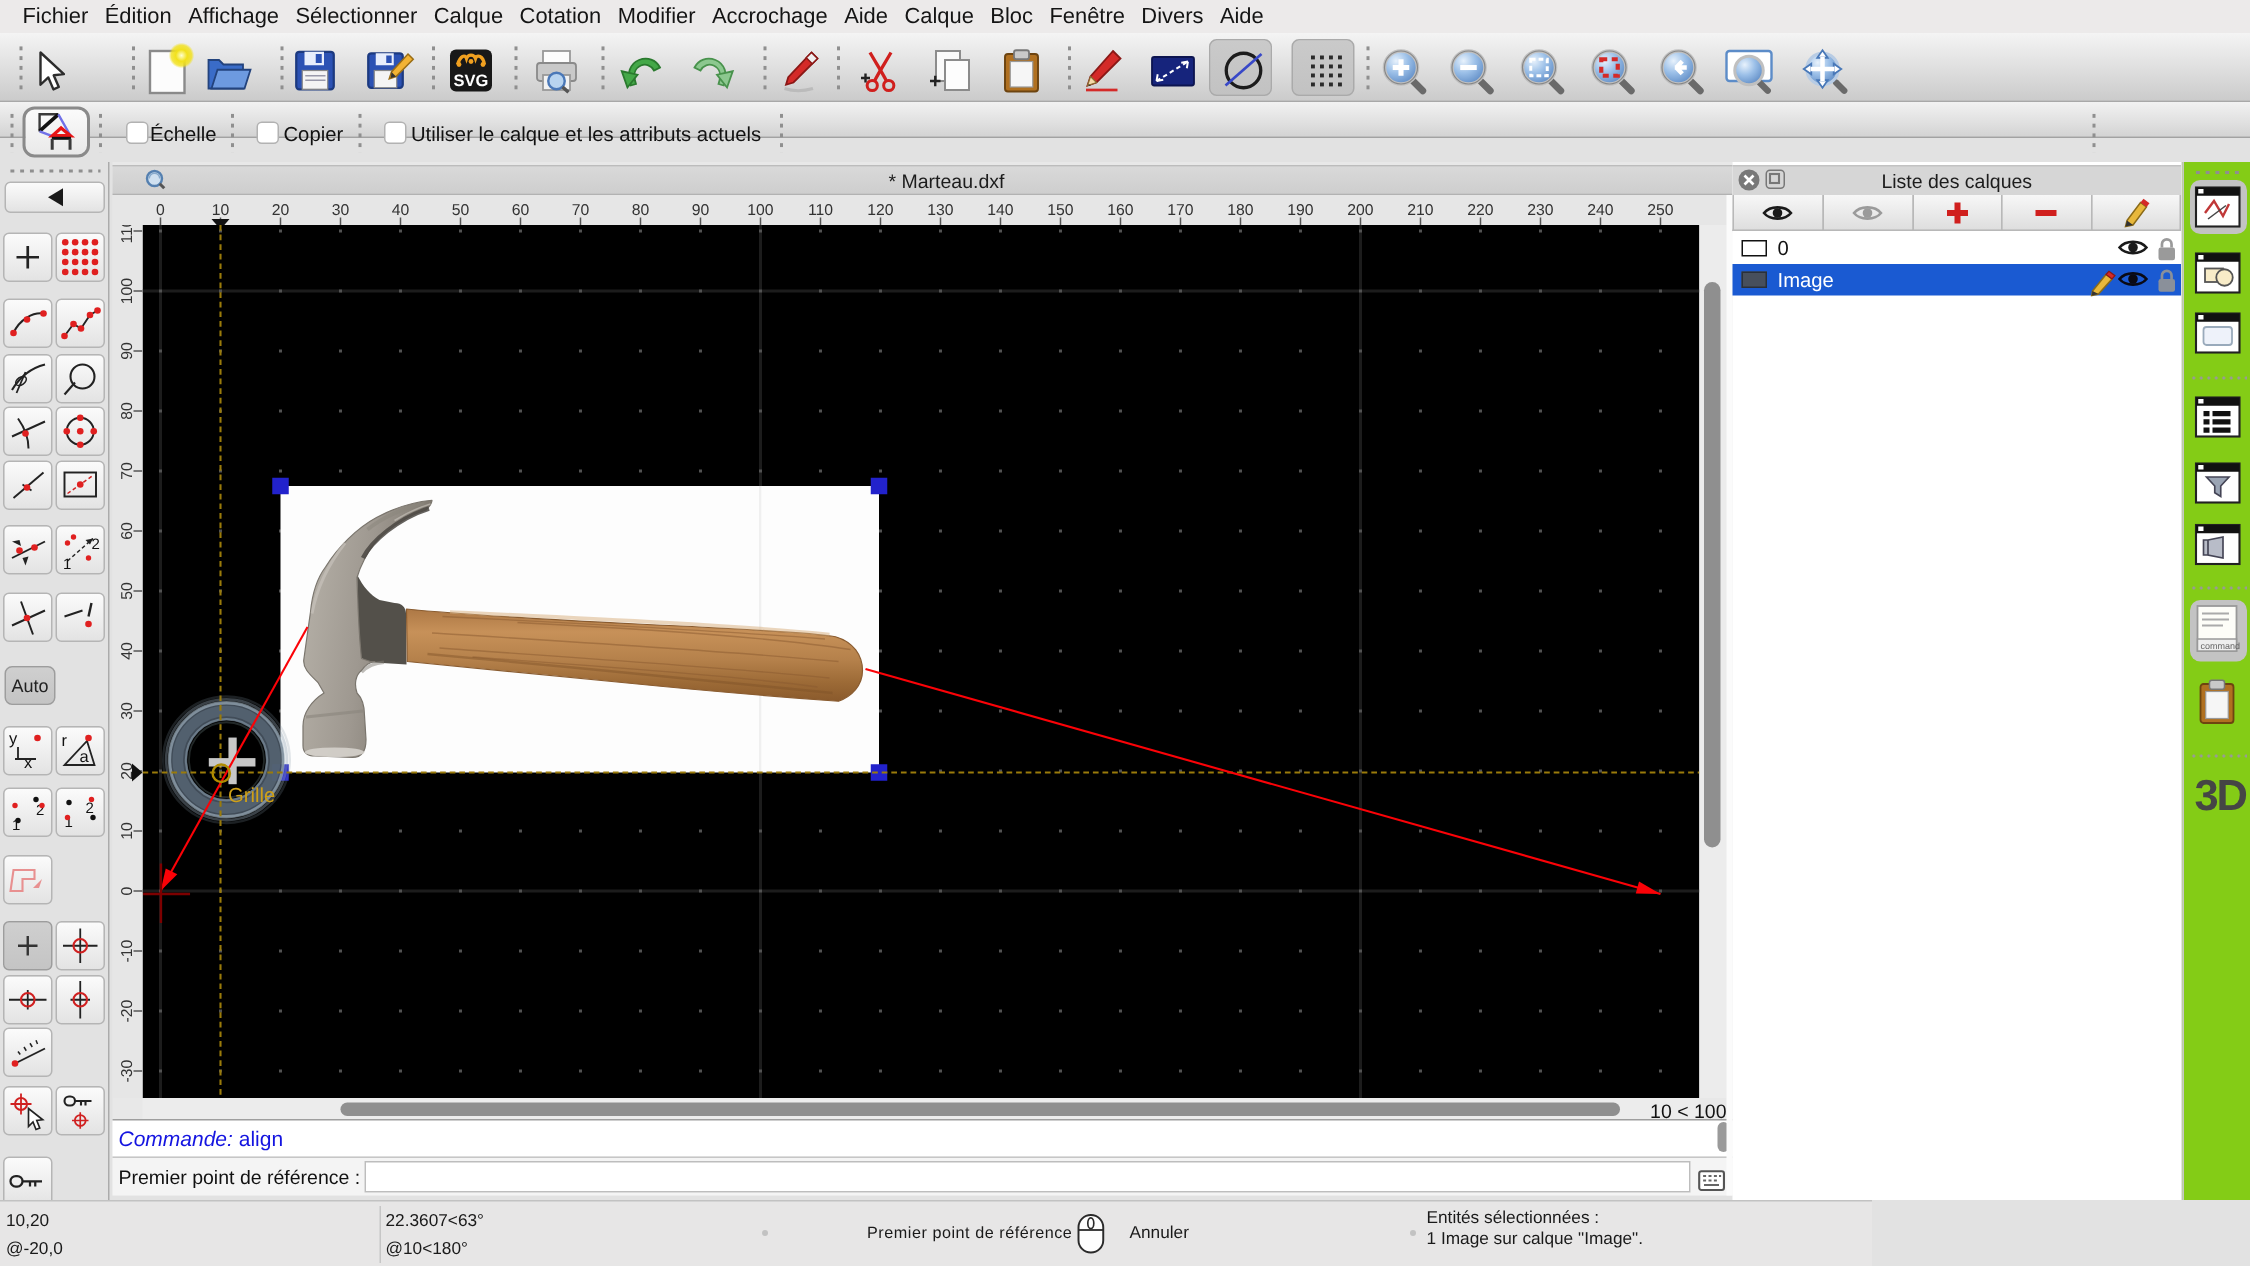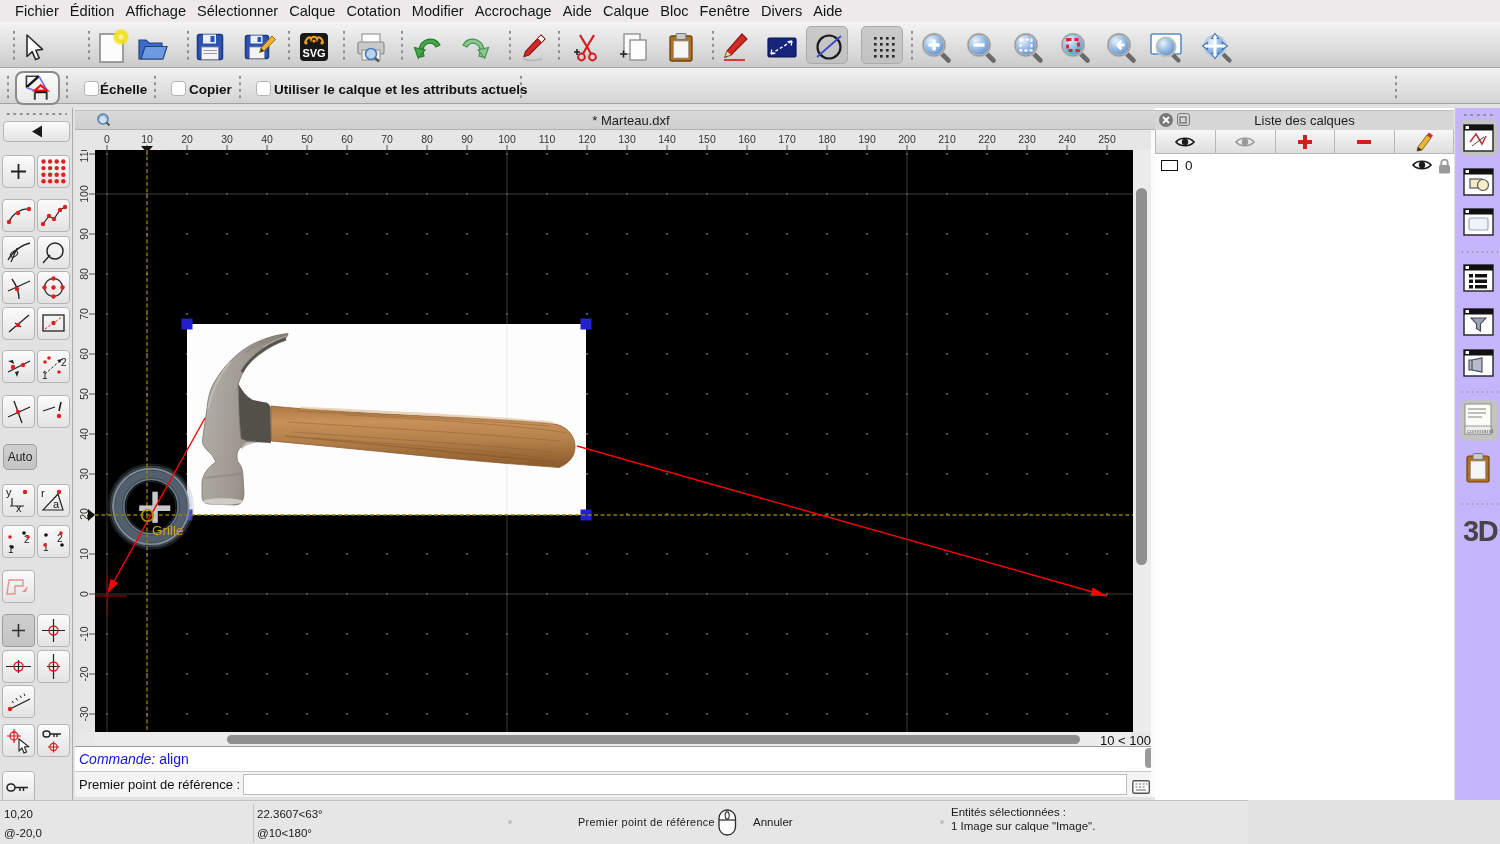--- a/index.html
+++ b/index.html
@@ -5,23 +5,23 @@
 * { margin:0; padding:0; box-sizing:border-box; }
 html,body { width:1500px; height:844px; overflow:hidden; font-family:"Liberation Sans",sans-serif; }
 body { position:relative; background:#e2e2e2; }
 .abs { position:absolute; }
 #menubar { left:0; top:0; width:1500px; height:22px; background:#eceaea; color:#141414;
   font-size:14.6px; line-height:22px; white-space:nowrap; }
 #menubar span { padding:0 5.5px; }
 #menubar span:first-child { margin-left:9.5px; }
 #tb1 { left:0; top:22px; width:1500px; height:46px;
   background:linear-gradient(#f4f4f4,#e2e2e2 45%,#cbcbcb); border-bottom:1px solid #a8a8a8; }
-#tb2 { left:0; top:68px; width:1500px; height:36px;
+#tb2 { left:0; top:68px; width:1500px; height:24px;
   background:linear-gradient(#f2f2f2,#e0e0e0 60%,#d3d3d3); border-bottom:1px solid #a2a2a2;
-  font-size:13px; color:#1a1a1a;font-weight:bold; }
+  font-size:13px; color:#1a1a1a; }
 .vsep { position:absolute; width:2px;
   background-image:radial-gradient(circle,#8f8f8f 36%,transparent 42%);
   background-size:2px 6.5px; background-repeat:repeat-y; }
 .icon { position:absolute; }
 .press { position:absolute; background:linear-gradient(#cacaca,#c2c2c2); border:1px solid #aaa; border-radius:5px; }
 .chk { position:absolute; width:15px; height:15px; background:#fff; border:1px solid #b2b2b2; border-radius:3.5px; top:13px; }
 .cbl { position:absolute; top:14px; font-size:13.5px; color:#111; }
 #leftpal { left:0; top:108px; width:73px; height:692px; background:#e2e2e2; border-right:1px solid #ababab; }
 .pbtn { position:absolute; width:33px; height:33px; border:1px solid #b5b5b5; border-radius:4px;
   background:linear-gradient(#fbfbfb,#e3e3e3); }
@@ -44,21 +44,21 @@
   font-size:13px; line-height:26px; color:#111; padding-left:4px; }
 #cmdinput { position:absolute; left:168px; top:2px; width:884px; height:21px; background:#fff; border:1px solid #bdbdbd; }
 #lpanel { left:1155px; top:108px; width:299px; height:692px; background:#fff; }
 #lptitle { left:0; top:2px; width:299px; height:20px; background:#d6d6d6; border-top:1px solid #c2c2c2;
   font-size:13px; color:#1c1c1c; text-align:center; line-height:19px; }
 #lptools { left:0; top:22px; width:299px; height:24px; background:linear-gradient(#f4f4f4,#dadada);
   border-bottom:1px solid #bbb; }
 .lpb { position:absolute; top:0; width:60px; height:24px; border:1px solid #b8b8b8; border-top:none;
   background:linear-gradient(#f7f7f7,#dedede); }
 .lrow { position:absolute; left:0; width:299px; height:21px; font-size:13.5px; line-height:21px; }
-#dock { left:1455px; top:108px; width:45px; height:692px; background:#c4b5fd; border-left:1px solid #c6c6c6; }
+#dock { left:1455px; top:108px; width:45px; height:692px; background:#84cc16; border-left:1px solid #c6c6c6; }
 .dbtn { position:absolute; left:4px; width:38px; height:36px; }
 .dbtn.on { background:#c3c3c3; border-radius:7px; }
 #statusbar { left:0; top:800px; width:1248px; height:44px; background:#e7e6e6; border-top:1px solid #c2c2c2;
   font-size:11.5px; color:#1a1a1a; }
 .st { position:absolute; white-space:pre; }
 </style>
 </head>
 <body>
 <div id="menubar" class="abs"><span>Fichier</span><span>Édition</span><span>Affichage</span><span>Sélectionner</span><span>Calque</span><span>Cotation</span><span>Modifier</span><span>Accrochage</span><span>Aide</span><span>Calque</span><span>Bloc</span><span>Fenêtre</span><span>Divers</span><span>Aide</span></div>
 <div id="tb1" class="abs">
@@ -697,20 +697,37 @@
       <span class="abs" style="left:30px">0</span>
       <span class="abs" style="left:256px;top:2px"><svg width="22" height="16" style="overflow:visible">
           <path d="M2,8 C6,3 16,3 20,8 C16,13 6,13 2,8 Z" fill="none" stroke="#1a1a1a" stroke-width="1.7"></path>
           <circle cx="11" cy="8" r="3.2" fill="#1a1a1a"></circle>
         </svg></span>
       <span class="abs" style="left:281px;top:2px"><svg width="18" height="18" style="overflow:visible">
           <rect x="3" y="8" width="11" height="8.5" rx="1.5" fill="#9a9a9a"></rect>
           <path d="M5.3,8 v-2.2 a3.2,3.2 0 0 1 6.4,0 V8" fill="none" stroke="#9a9a9a" stroke-width="1.8"></path>
         </svg></span>
     </div>
+    <div class="lrow" style="top:68px;background:#1a5ad2;color:#fff">
+      <span class="abs" style="left:6px;top:5px;width:17px;height:11px;background:#474f5c;border:1px solid #2a3038"></span>
+      <span class="abs" style="left:30px">Image</span>
+      <span class="abs" style="left:236px;top:2px"><svg width="18" height="18" style="overflow:visible">
+          <path d="M4,16 L13,5 L17,8 L8,18 L3.5,19 Z" fill="#e8b83c" stroke="#8a6a18" stroke-width="1"></path>
+          <path d="M13,5 L15,2.8 L19,5.8 L17,8 Z" fill="#d42a28" stroke="#8a1816" stroke-width="0.8"></path>
+          <path d="M4,16 L8,18 L3.5,19 Z" fill="#333"></path>
+        </svg></span>
+      <span class="abs" style="left:256px;top:2px"><svg width="22" height="16" style="overflow:visible">
+          <path d="M2,8 C6,3 16,3 20,8 C16,13 6,13 2,8 Z" fill="none" stroke="#0a0a14" stroke-width="1.7"></path>
+          <circle cx="11" cy="8" r="3.2" fill="#0a0a14"></circle>
+        </svg></span>
+      <span class="abs" style="left:281px;top:2px"><svg width="18" height="18" style="overflow:visible">
+          <rect x="3" y="8" width="11" height="8.5" rx="1.5" fill="#8a909a"></rect>
+          <path d="M5.3,8 v-2.2 a3.2,3.2 0 0 1 6.4,0 V8" fill="none" stroke="#8a909a" stroke-width="1.8"></path>
+        </svg></span>
+    </div>
 </div>
 <div id="dock" class="abs">
     <div class="abs" style="left:6px;top:6px;width:33px;height:2px;background-image:radial-gradient(circle,#8f8f8f 36%,transparent 42%);background-size:6.5px 2px;"></div>
     <div class="dbtn on" style="top:12px;height:36px"></div>
     <div class="icon" style="left:6px;top:14px;width:33px;height:32px"><svg width="33" height="32" style="overflow:visible">
         <rect x="2" y="3" width="29" height="26" fill="#fff" stroke="#222" stroke-width="1.4"></rect>
         <rect x="2" y="3" width="29" height="5.5" fill="#111"></rect>
         <rect x="3.5" y="4" width="3.5" height="3" fill="#fff"></rect>
         <path d="M8,20 L14,12 L20,22 L24,14" stroke="#c03838" stroke-width="1.6" fill="none"></path>
         <path d="M10,24 l12,-9" stroke="#444" stroke-width="1"></path>

